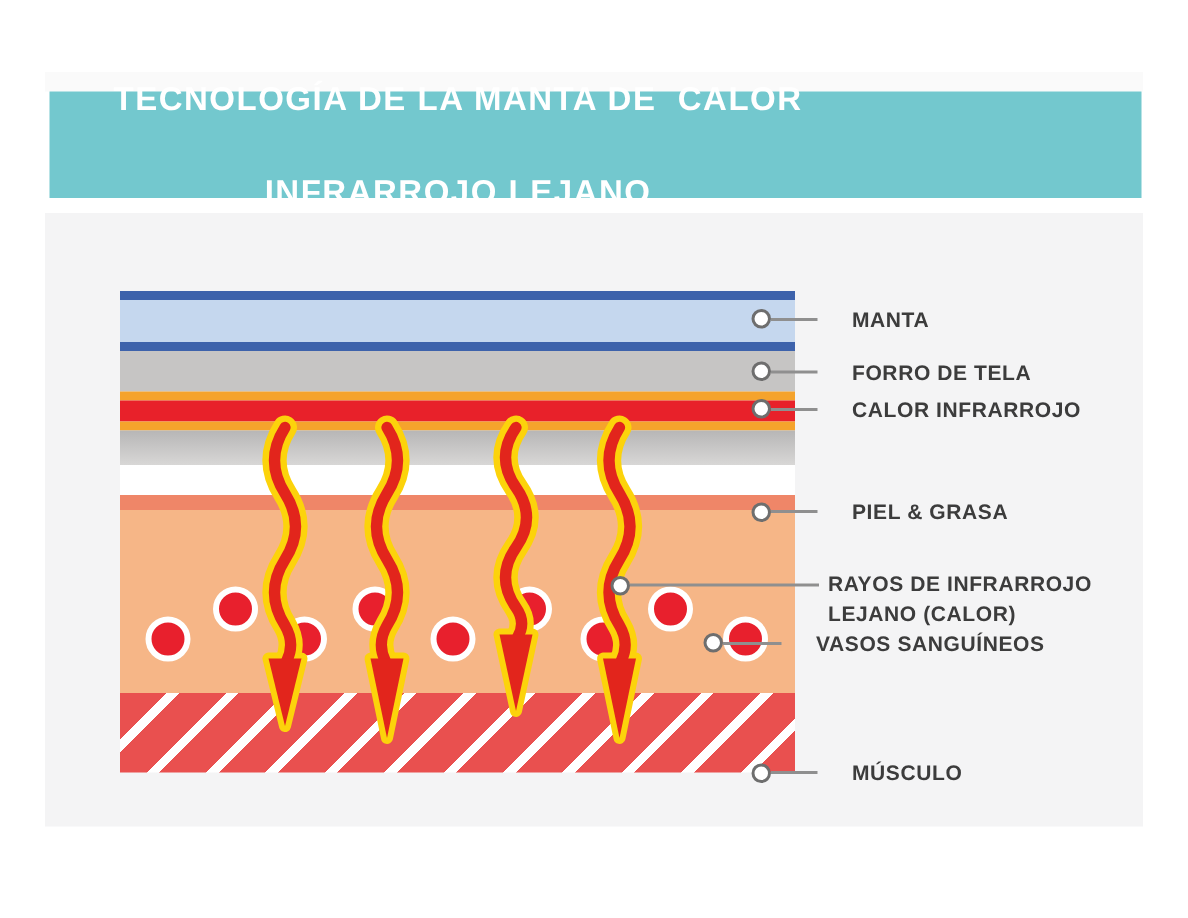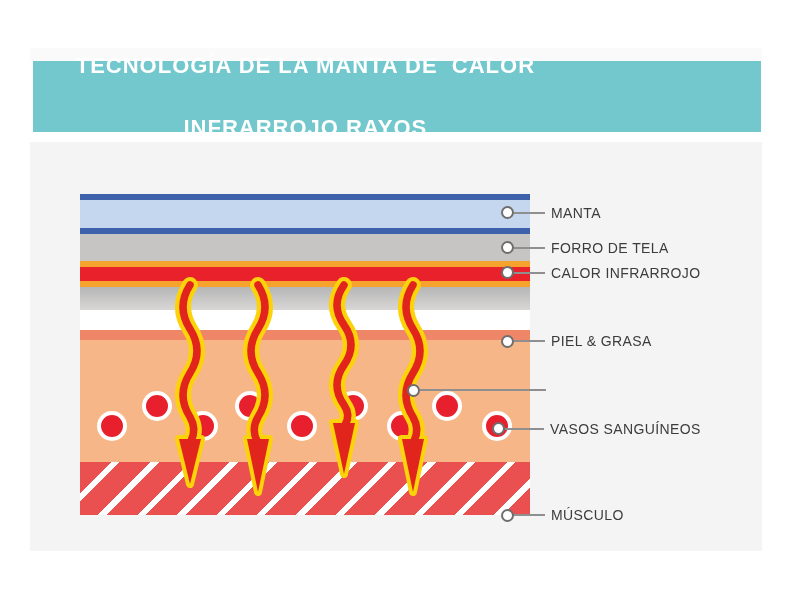--- a/index.html
+++ b/index.html
@@ -44,39 +44,39 @@
   .ray-outline{fill:none;stroke:var(--ray-yellow);stroke-width:16;stroke-linecap:round;}
   .ray-core{fill:none;stroke:var(--ray-red);stroke-width:7.5;stroke-linecap:round;}
   .head-outline{fill:var(--ray-yellow);stroke:var(--ray-yellow);stroke-width:8;stroke-linejoin:round;}
   .head-core{fill:var(--ray-red);}
   
   .callout{position:absolute;display:flex;align-items:center;}
   .c-dot{width:13px;height:13px;border-radius:50%;background:#fff;
     border:2px solid var(--dot-border);box-sizing:border-box;flex:none;}
   .c-line{height:2px;background:var(--callout-line);flex:none;}
   .c-label{
-    margin-left:6px;color:var(--label-text);font-weight:normal;font-size:14px;
+    margin-left:23px;color:var(--label-text);font-weight:bold;font-size:14px;
     letter-spacing:.4px;white-space:nowrap;line-height:14px;
   }
   .rayos-label{
     position:absolute;left:552px;top:379px;color:var(--label-text);font-weight:bold;
     font-size:14px;letter-spacing:.4px;line-height:20px;white-space:nowrap;
   }
 </style>
 </head>
 <body>
 
 <div id="page">
 
   <div class="panel-top"></div>
 
   <div class="title-bar">
     <div class="title-text">
       <span>TECNOLOGÍA DE LA MANTA DE  CALOR</span><br>
-      <span>INFRARROJO RAYOS</span>
+      <span>INFRARROJO LEJANO</span>
     </div>
   </div>
 
   <div class="gray-panel"></div>
 
   <div class="layer l-blue-top"></div>
   <div class="layer l-manta"></div>
   <div class="layer l-blue-bot"></div>
   <div class="layer l-fabric"></div>
   <div class="layer l-orange-top"></div>
@@ -146,22 +146,26 @@
   <div class="callout" style="left:501px;top:334px">
     <span class="c-dot"></span>
     <span class="c-line" style="width:31px"></span>
     <span class="c-label">PIEL &amp; GRASA</span>
   </div>
 
   <div class="callout" style="left:406.5px;top:383.5px">
     <span class="c-dot"></span>
     <span class="c-line" style="width:126px"></span>
   </div>
+  <div class="rayos-label">
+    <span>RAYOS DE INFRARROJO</span><br>
+    <span>LEJANO (CALOR)</span>
+  </div>
 
-  <div class="callout" style="left:492px;top:421.5px">
+  <div class="callout" style="left:469px;top:421.5px">
     <span class="c-dot"></span>
     <span class="c-line" style="width:39px"></span>
     <span class="c-label">VASOS SANGUÍNEOS</span>
   </div>
 
   <div class="callout" style="left:501px;top:508px">
     <span class="c-dot"></span>
     <span class="c-line" style="width:31px"></span>
     <span class="c-label">MÚSCULO</span>
   </div>

